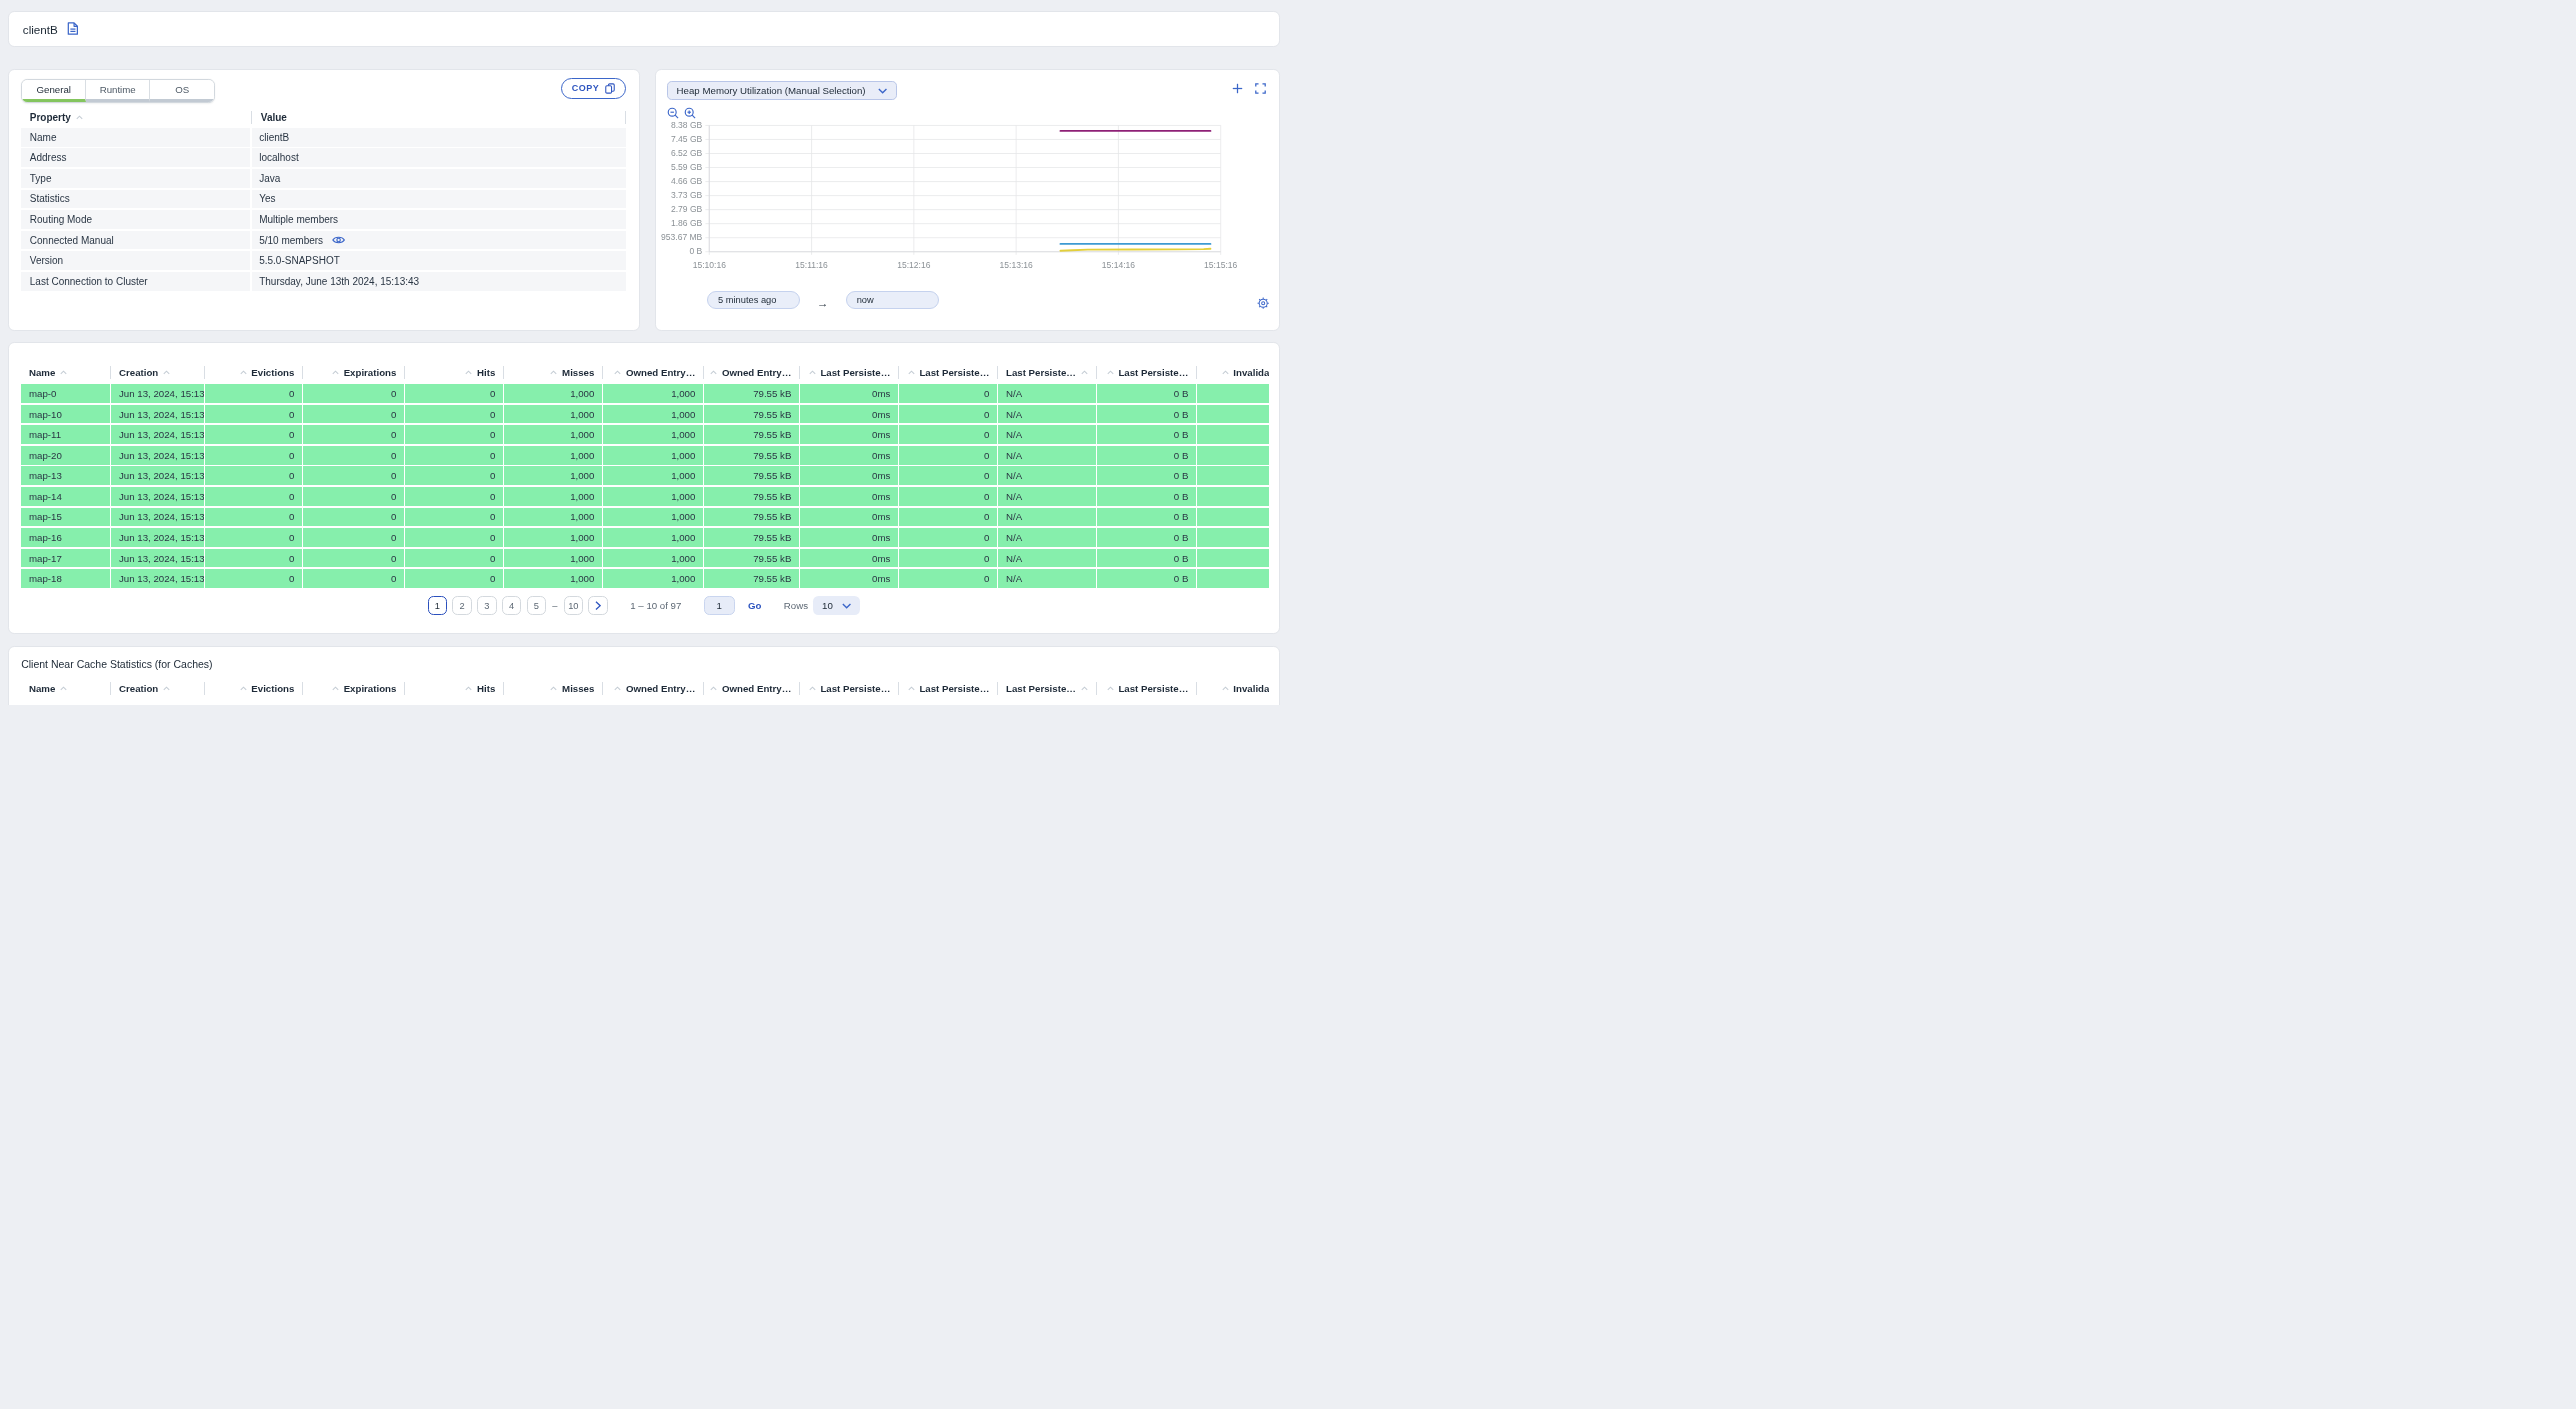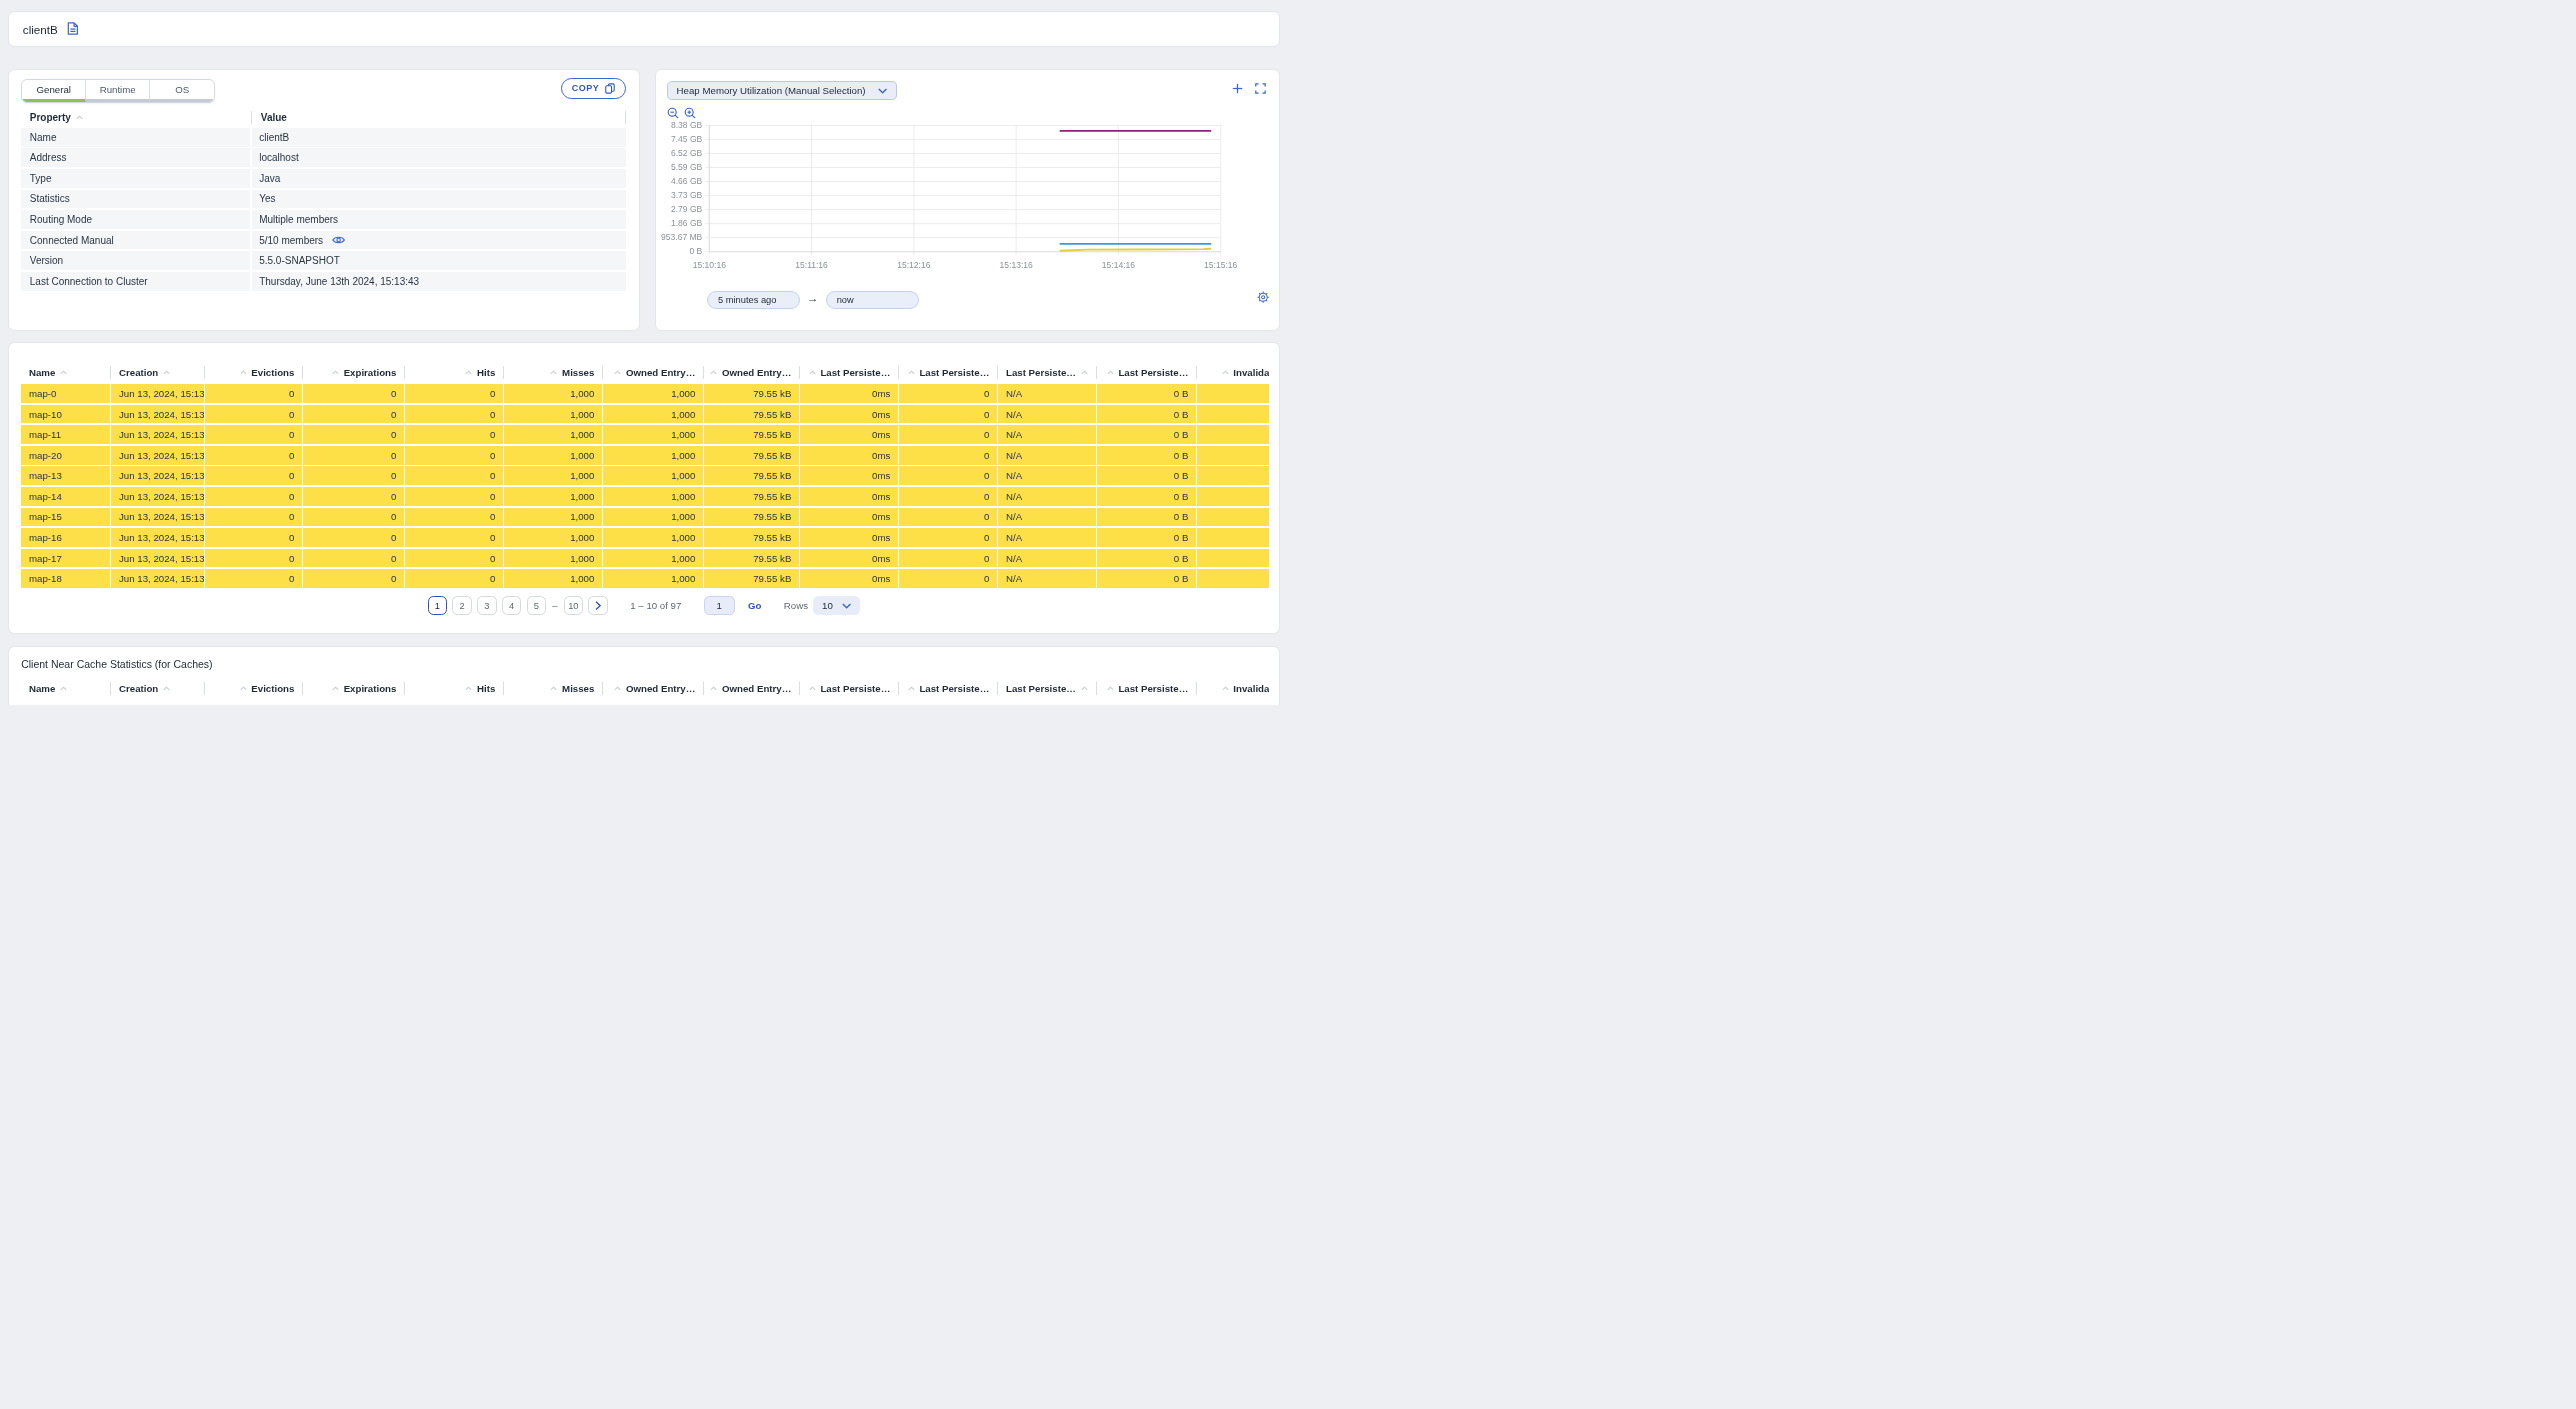--- a/index.html
+++ b/index.html
@@ -30,35 +30,35 @@
 
   
   .right-panel { left:655px; top:69px; width:625px; height:262px; }
   .metric-select { position:absolute; left:11px; top:11px; width:230px; height:19.4px; background:#e9edf8; border:0.8px solid #b9c6e8; border-radius:4.7px; display:flex; align-items:center; font-size:9.7px; color:#1d2935; padding:0 8.6px; cursor:pointer; }
   .metric-select .chev { margin-left:auto; display:inline-flex; }
   .icon-plus { position:absolute; right:36px; top:13.2px; }
   .icon-fs { position:absolute; right:13.2px; top:13.2px; }
   .icon-zo { position:absolute; left:11px; top:37px; }
   .icon-zi { position:absolute; left:28px; top:37px; }
   #chart-svg { position:absolute; left:1.6px; top:50px; }
-  .time-row { position:absolute; left:11px; top:221px; right:9.3px; display:flex; align-items:flex-start; gap:7px;padding-left:40px; }
+  .time-row { position:absolute; left:11px; top:221px; right:9.3px; display:flex; align-items:flex-end; gap:17px;padding-left:40px; }
   .time-input { height:18px; width:93px; background:#e9eef9; border:0.8px solid #c5d2ee; border-radius:9.3px; font-size:9.3px; color:#1d2935; padding:0 10px; font-family:inherit; outline:none; }
   .arrow-glyph { font-size:11.7px; color:#1d2935; }
   .gear-wrap { margin-left:auto; }
 
   
   .maps-panel { left:7.8px; top:342px; width:1272px; height:292px; padding:11px 12.4px; }
   .caches-panel { left:7.8px; top:646px; width:1272px; height:132px; padding:11px 12.4px; }
   .section-title { font-size:10.5px; color:#1c2835; }
   .table-scroll { width:1248px; overflow:hidden; }
   .thead { display:flex; height:17px; margin-top:10px; margin-bottom:3.1px; align-items:center; }
   .th { flex:0 0 auto; height:13.2px; display:flex; align-items:center; gap:4.7px; font-size:9.7px; font-weight:bold; color:#1e2a38; border-right:0.8px solid #d9dee4; padding:0 7.8px; white-space:nowrap; overflow:hidden; cursor:pointer; }
   .th.al-right { justify-content:flex-end; }
   .th.last { border-right:none; }
-  .trow { display:flex; height:18.7px; margin-bottom:1.9px; background:#fde047; }
+  .trow { display:flex; height:18.7px; margin-bottom:1.9px; background:#86efac; }
   .td { flex:0 0 auto; display:flex; align-items:center; font-size:9.7px; color:#2a3644; border-right:1.6px solid #fff; padding:0 7.8px; white-space:nowrap; overflow:hidden; }
   .td.al-right { justify-content:flex-end; }
   .td.last { border-right:none; }
 
   
   .pagination { display:flex; align-items:center; justify-content:center; margin-top:6.2px; gap:5.4px; }
   .pbtn { min-width:19.4px; height:19.4px; border:0.8px solid #d4d9de; border-radius:5.4px; background:#fff; color:#5d6874; font-size:9.3px; display:flex; align-items:center; justify-content:center; cursor:pointer; font-family:inherit; }
   .pbtn.active { border:1.2px solid #2b50bd; color:#1d2935; }
   .pdash { color:#5d6874; font-size:9.3px; padding:0 0.8px; }
   .range-text { color:#5d6874; font-size:9.7px; margin-left:17px; }

